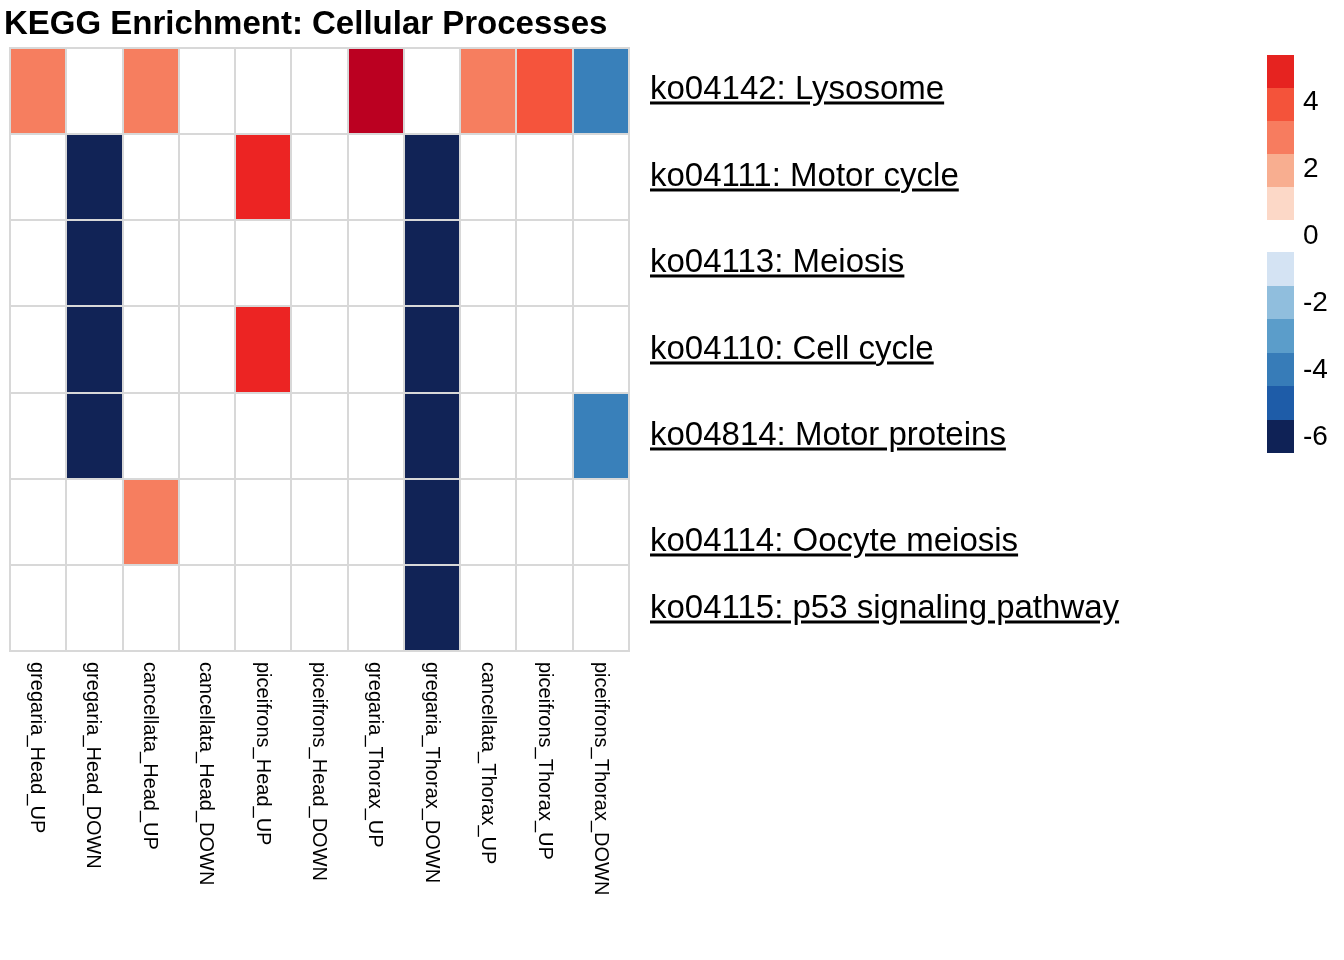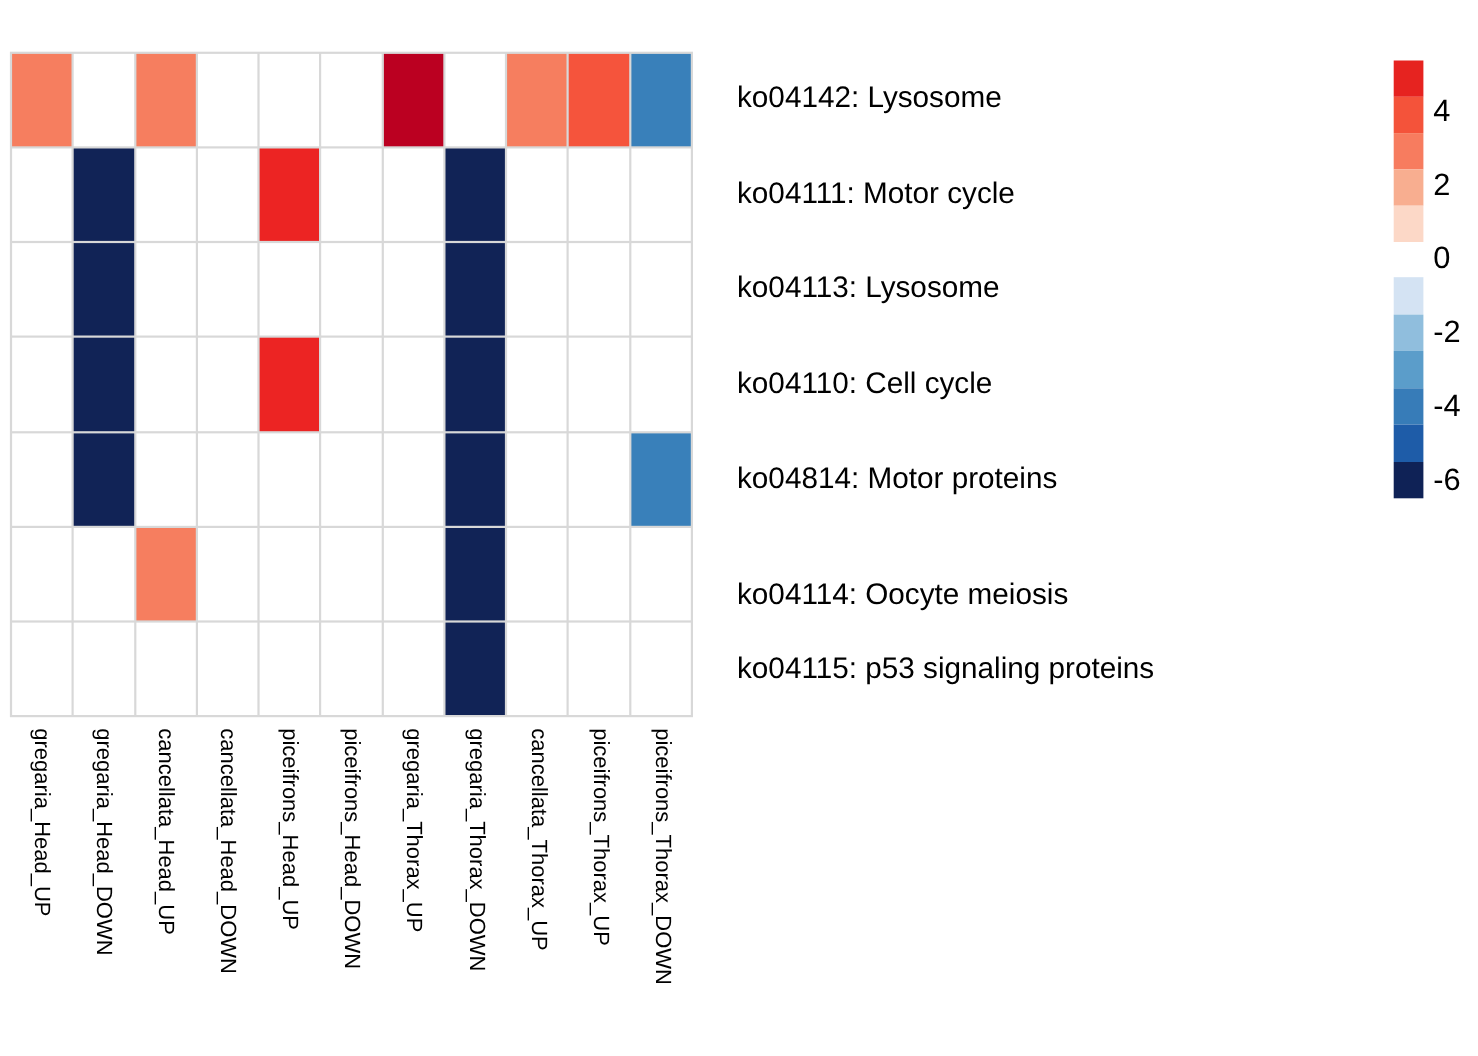--- a/index.html
+++ b/index.html
@@ -37,25 +37,26 @@
     grid-template-columns: repeat(11, 1fr);
     grid-template-rows: repeat(7, 1fr);
     gap: 2px;
     padding: 2px;
   }
   .heatmap-cell {
     background: #ffffff;
   }
   .row-label {
     position: absolute;
-    left: 670px;
+    left: 650px;
     transform: translateY(-54%);
-    font-size: 27px;
-    color: #000000;
-    white-space: nowrap;
+    font-size: 33px;
+    color: #000000;
+    white-space: nowrap;
+    text-decoration: underline;
   }
   .col-label {
     position: absolute;
     top: 662px;
     writing-mode: vertical-rl;
     font-size: 20px;
     color: #000000;
     white-space: nowrap;
     transform: translateX(-50%);
   }
@@ -78,20 +79,21 @@
     transform: translateY(-50%);
     font-size: 28px;
     color: #000000;
     white-space: nowrap;
   }
 </style>
 </head>
 <body>
 
 <div id="canvas">
+  <div id="chart-title">KEGG Enrichment: Cellular Processes</div>
   <div id="heatmap-grid">
       <div class="heatmap-cell" style="background: rgb(246, 126, 95);"></div>
       <div class="heatmap-cell" style="background: rgb(255, 255, 255);"></div>
       <div class="heatmap-cell" style="background: rgb(246, 126, 95);"></div>
       <div class="heatmap-cell" style="background: rgb(255, 255, 255);"></div>
       <div class="heatmap-cell" style="background: rgb(255, 255, 255);"></div>
       <div class="heatmap-cell" style="background: rgb(255, 255, 255);"></div>
       <div class="heatmap-cell" style="background: rgb(187, 0, 33);"></div>
       <div class="heatmap-cell" style="background: rgb(255, 255, 255);"></div>
       <div class="heatmap-cell" style="background: rgb(246, 126, 95);"></div>
@@ -160,25 +162,25 @@
       <div class="heatmap-cell" style="background: rgb(255, 255, 255);"></div>
       <div class="heatmap-cell" style="background: rgb(255, 255, 255);"></div>
       <div class="heatmap-cell" style="background: rgb(17, 35, 86);"></div>
       <div class="heatmap-cell" style="background: rgb(255, 255, 255);"></div>
       <div class="heatmap-cell" style="background: rgb(255, 255, 255);"></div>
       <div class="heatmap-cell" style="background: rgb(255, 255, 255);"></div>
     </div>
   <div id="row-labels">
       <div class="row-label" style="top: 90.2143px;">ko04142: Lysosome</div>
       <div class="row-label" style="top: 176.643px;">ko04111: Motor cycle</div>
-      <div class="row-label" style="top: 263.071px;">ko04113: Lysosome</div>
+      <div class="row-label" style="top: 263.071px;">ko04113: Meiosis</div>
       <div class="row-label" style="top: 349.5px;">ko04110: Cell cycle</div>
       <div class="row-label" style="top: 435.929px; text-align: right;">ko04814: Motor proteins</div>
       <div class="row-label" style="top: 522.357px; margin-top: 20px;">ko04114: Oocyte meiosis</div>
-      <div class="row-label" style="top: 608.786px;">ko04115: p53 signaling proteins</div>
+      <div class="row-label" style="top: 608.786px;">ko04115: p53 signaling pathway</div>
     </div>
   <div id="col-labels">
       <div class="col-label" style="left: 37.2273px;">gregaria_Head_UP</div>
       <div class="col-label" style="left: 93.6818px;">gregaria_Head_DOWN</div>
       <div class="col-label" style="left: 150.136px;">cancellata_Head_UP</div>
       <div class="col-label" style="left: 206.591px;">cancellata_Head_DOWN</div>
       <div class="col-label" style="left: 263.045px;">piceifrons_Head_UP</div>
       <div class="col-label" style="left: 319.5px;">piceifrons_Head_DOWN</div>
       <div class="col-label" style="left: 375.955px;">gregaria_Thorax_UP</div>
       <div class="col-label" style="left: 432.409px;">gregaria_Thorax_DOWN</div>

